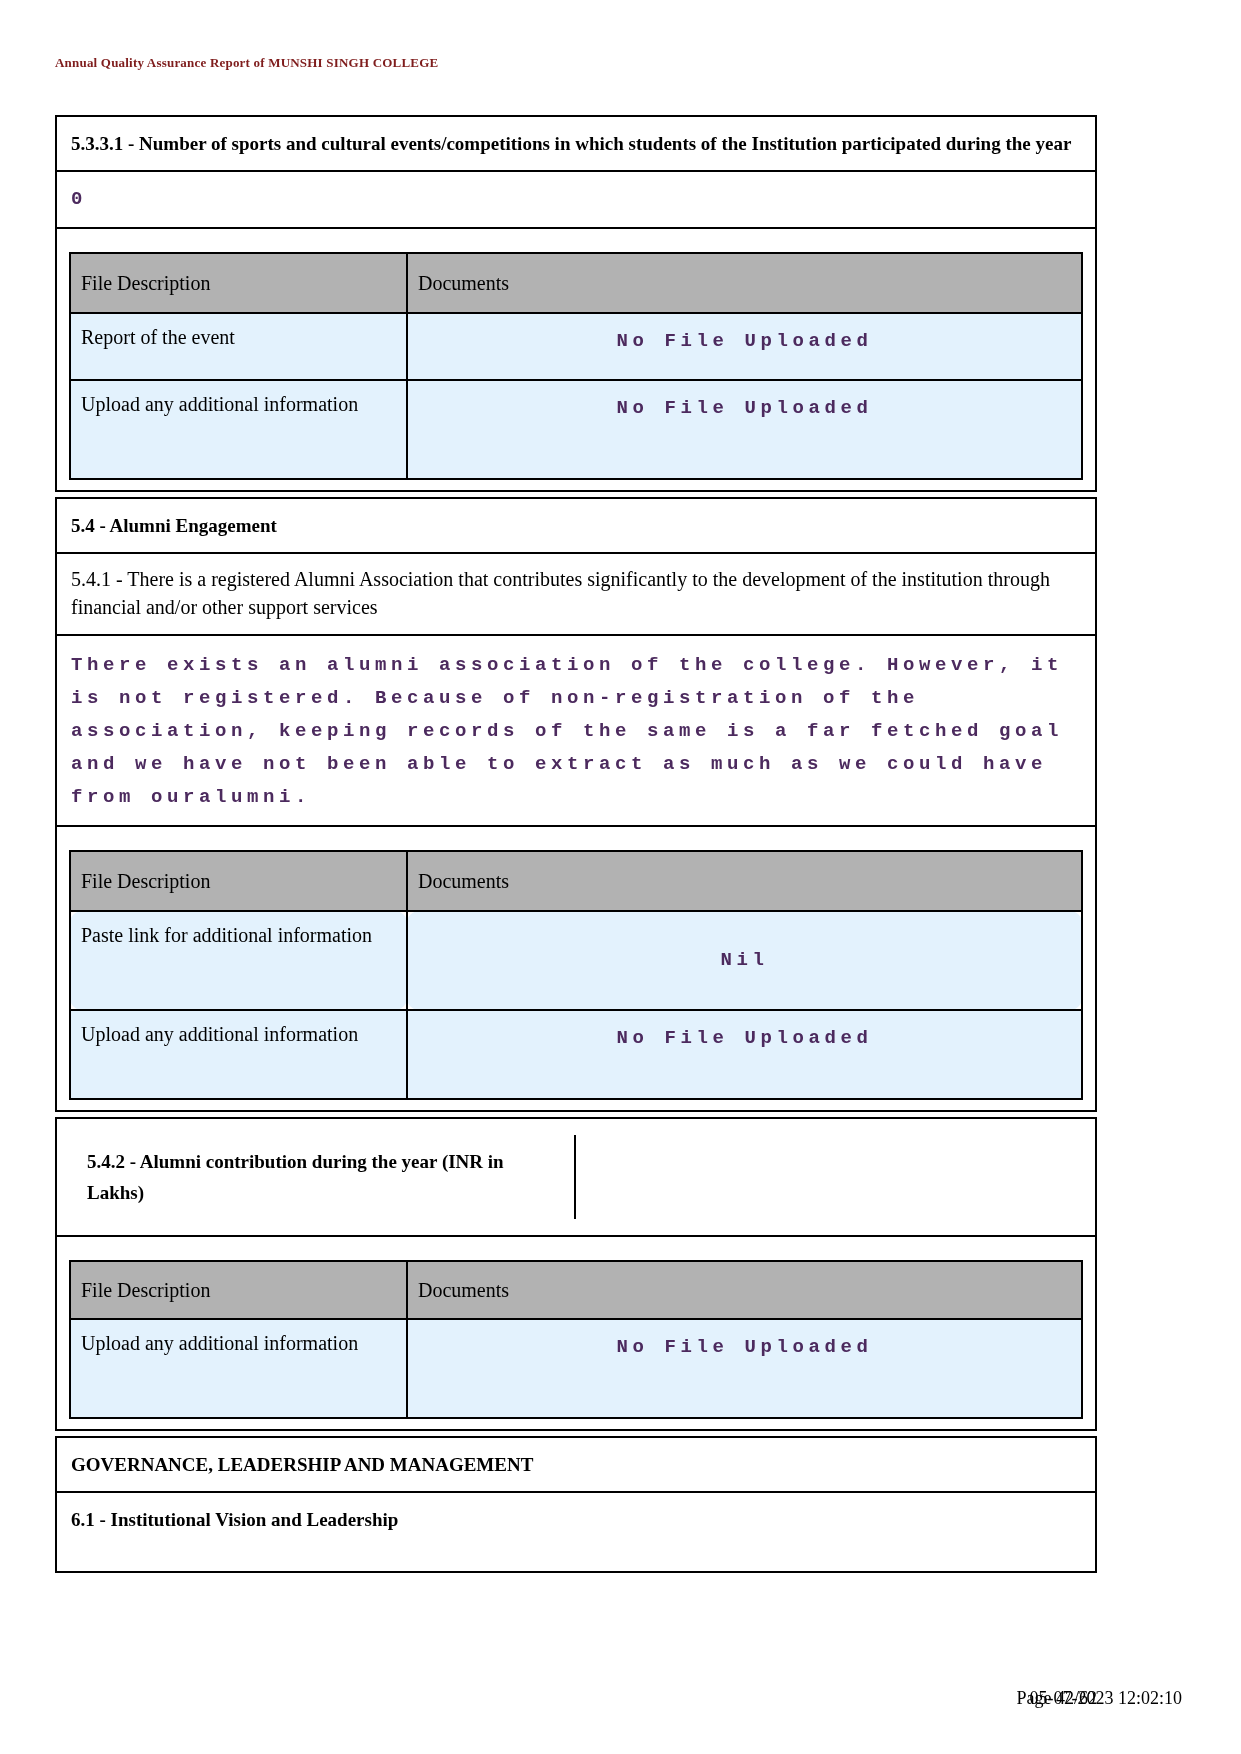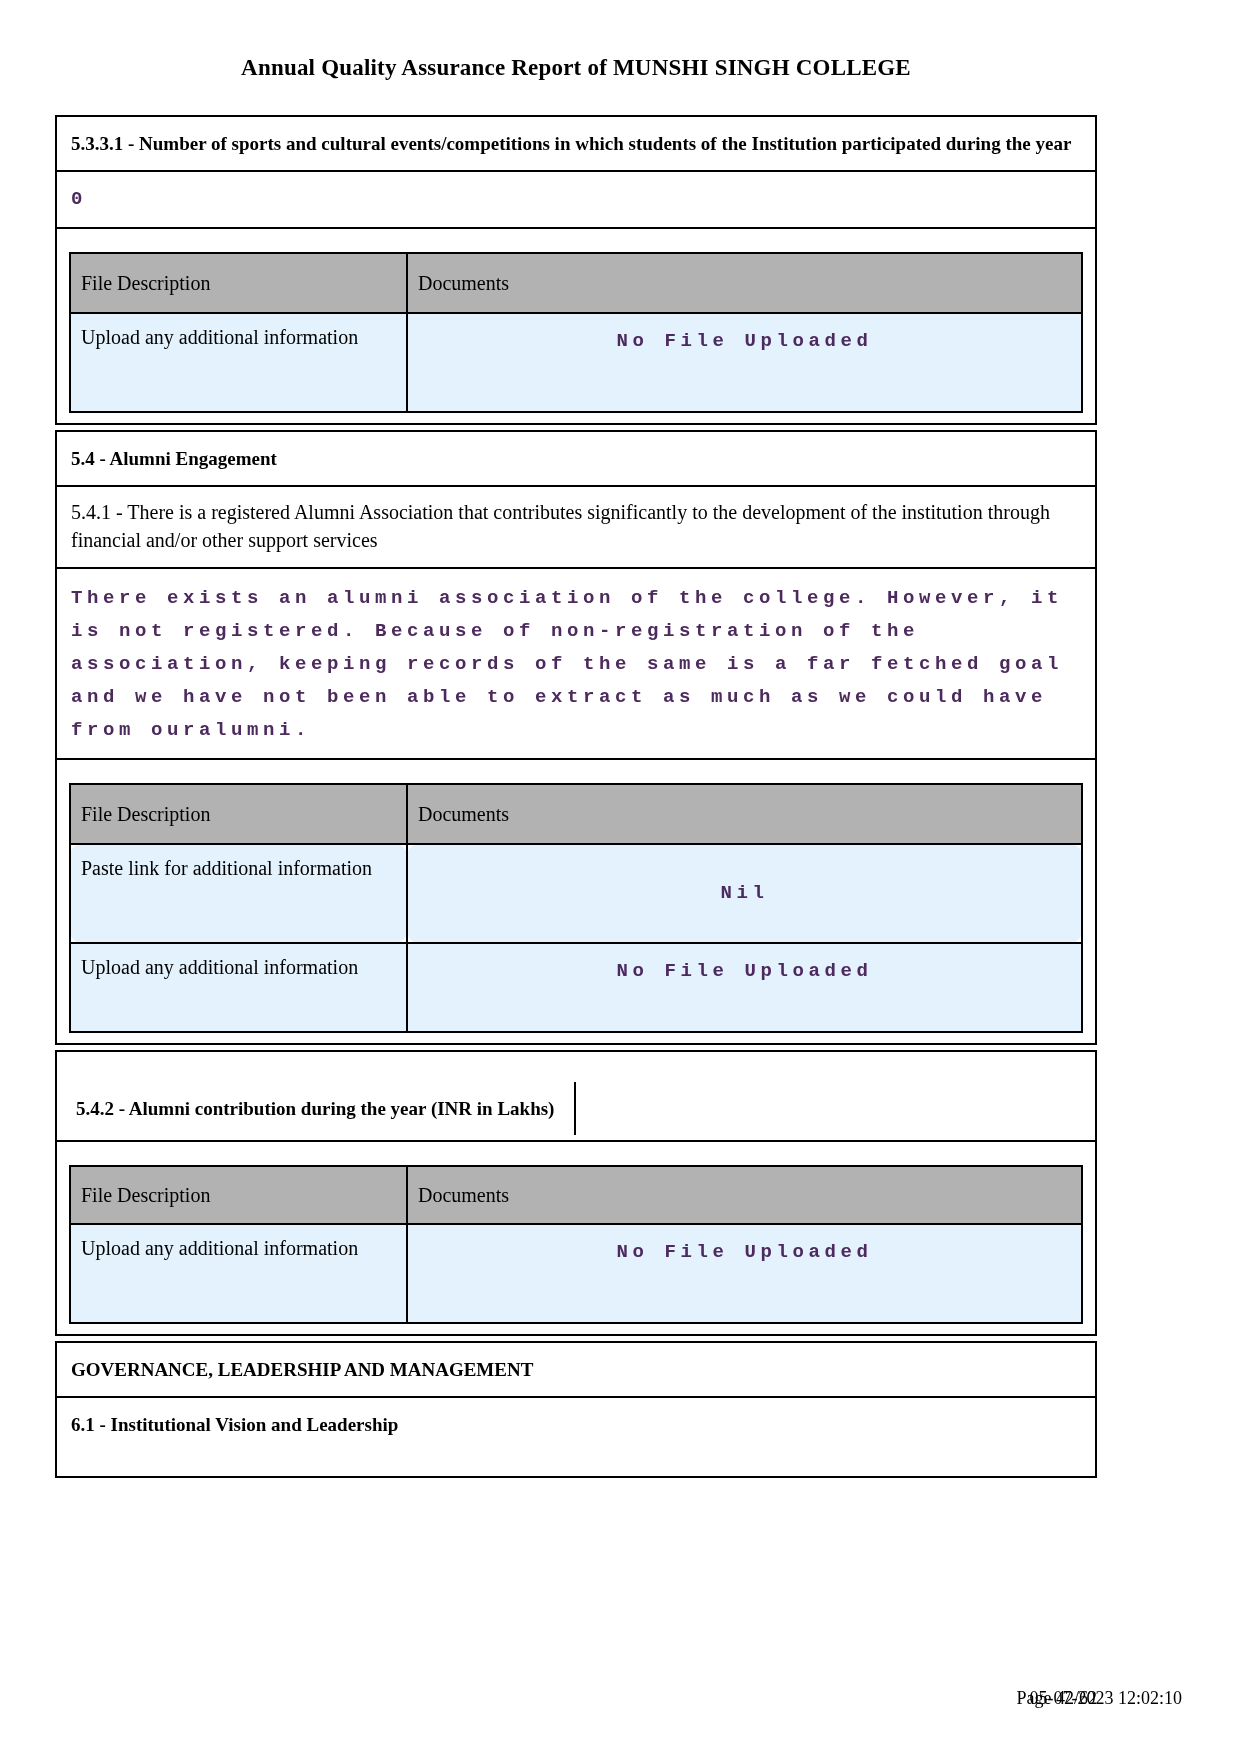--- a/index.html
+++ b/index.html
@@ -6,22 +6,22 @@
   .page {
     position:relative;
     width:1241px; height:1754px;
     background:#ffffff;
     font-family:"Liberation Serif", serif;
     color:#000000;
     overflow:hidden;
   }
   .doc-header {
     position:absolute; top:55px; left:55px; width:1042px;
-    text-align:center;
-    font-size:23px; font-weight:bold; color:#000000;
+    text-align:left;
+    font-size:13px; font-weight:bold; color:#7f1d1d;
     letter-spacing:0.2px;
   }
   .content { position:absolute; top:117px; left:55px; width:1042px; }
 
   .box {
     box-sizing:border-box;
     border:2px solid #000;
     background:#fff;
     padding:11px 14px;
     margin-top:-2px;
@@ -57,21 +57,21 @@
     vertical-align:top; padding:8px 10px;
   }
   table.doc-table td.value-cell {
     background:#e3f2fd;
     text-align:center; vertical-align:top;
     padding:11px 8px 8px 8px;
   }
   table.doc-table td.value-cell.v-mid { vertical-align:middle; padding-top:8px; }
   .col-desc { width:33.3%; }
 
-  .split-box { display:flex; padding:5px; min-height:92px;align-items:flex-end; }
+  .split-box { display:flex; padding:16px; min-height:92px; }
   .split-left {
     box-sizing:border-box; width:50%;
     border-right:2px solid #000;
     padding:11px 14px;
   }
   .split-right { box-sizing:border-box; width:50%; padding:13px 14px; }
 
   .h-box   { min-height:53px; }
   .h-box5  { min-height:84px; }
   .h-box11 { min-height:82px; }
@@ -118,20 +118,24 @@
       <table class="doc-table">
         <colgroup>
             <col class="col-desc">
             <col>
           </colgroup>
         <tbody>
             <tr class="t1-hdr">
           <th>File Description</th>
           <th>Documents</th>
         </tr>
+        <tr class="t1-r1">
+          <td class="label-cell">Report of the event</td>
+          <td class="value-cell"><span class="mono-purple">No File Uploaded</span></td>
+        </tr>
         <tr class="t1-r2">
           <td class="label-cell">Upload any additional information</td>
           <td class="value-cell"><span class="mono-purple">No File Uploaded</span></td>
         </tr>
       </tbody>
         </table>
     </section>
 
     <section class="box gap h-box">
       <p class="title-text">5.4 - Alumni Engagement</p>

